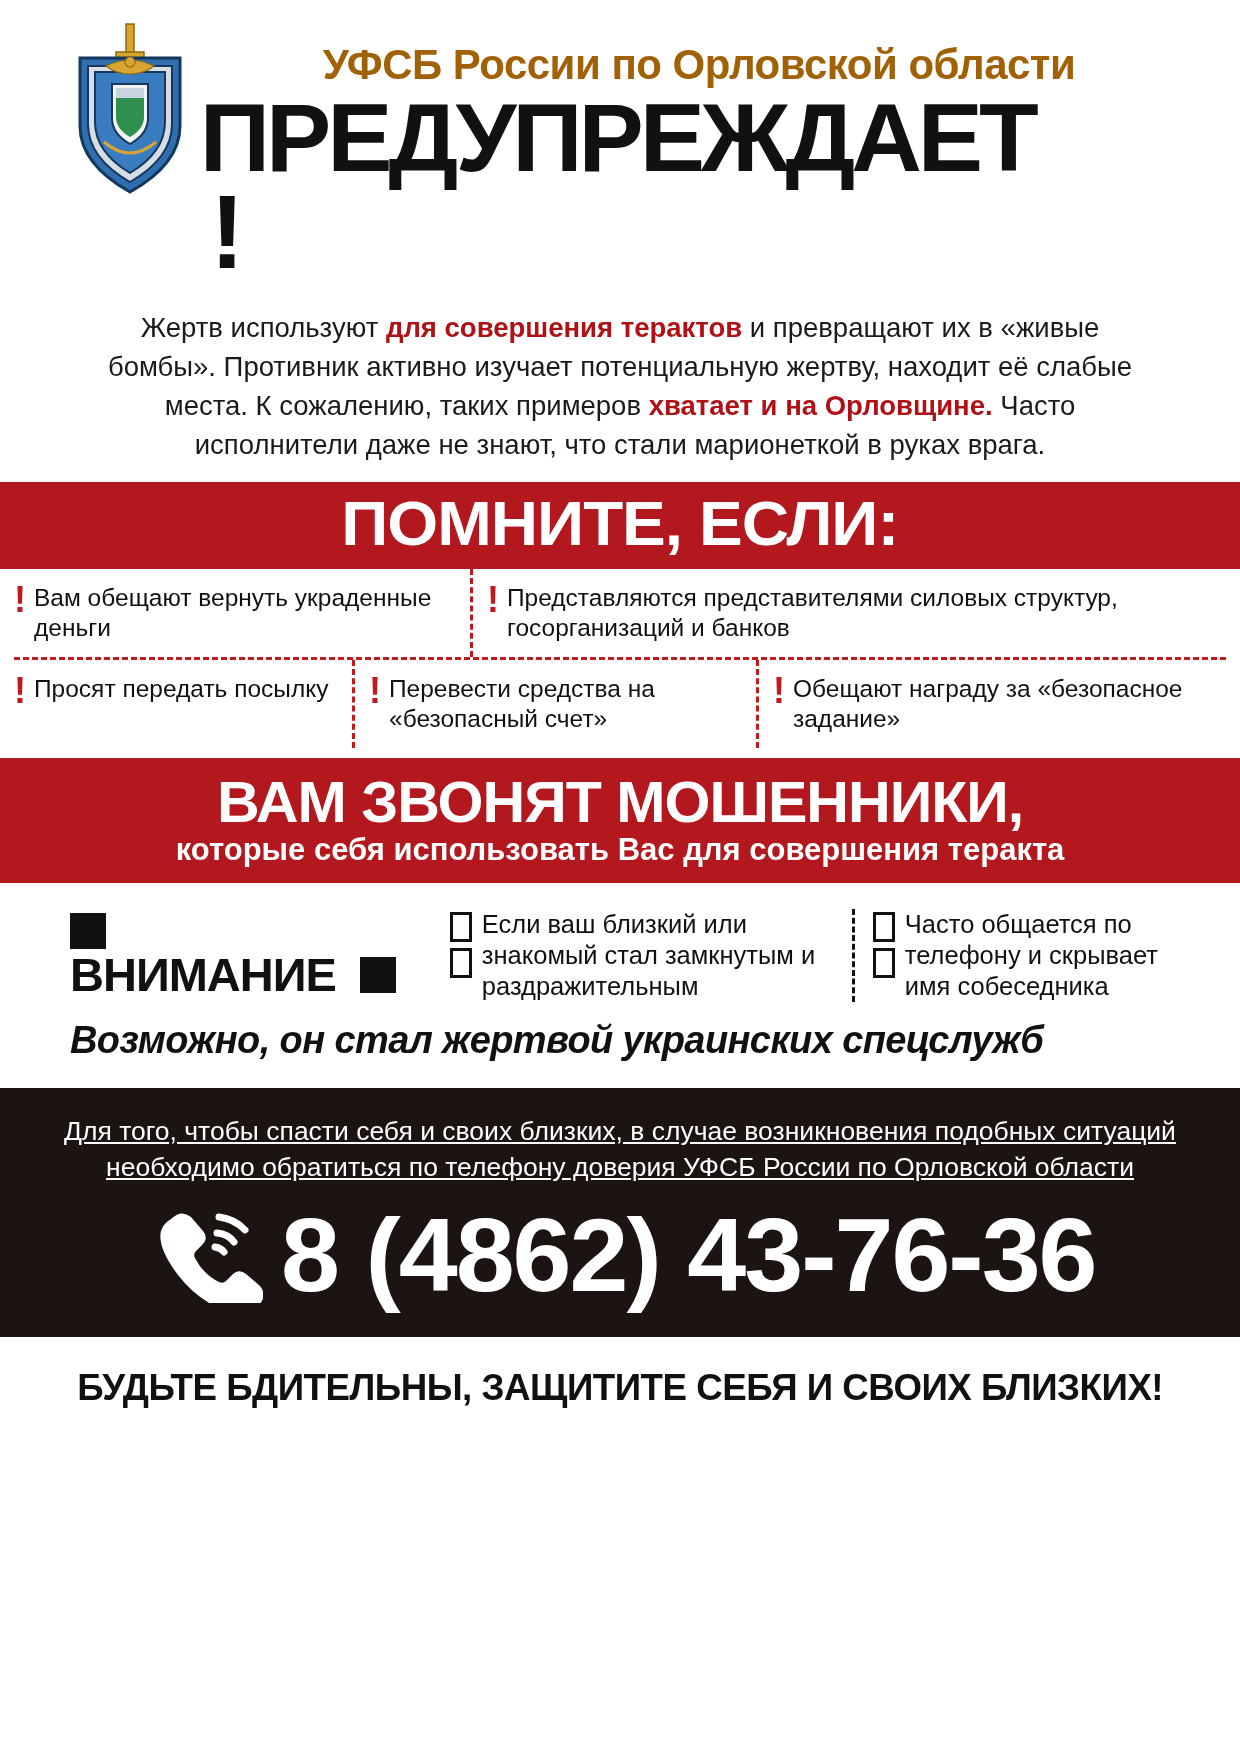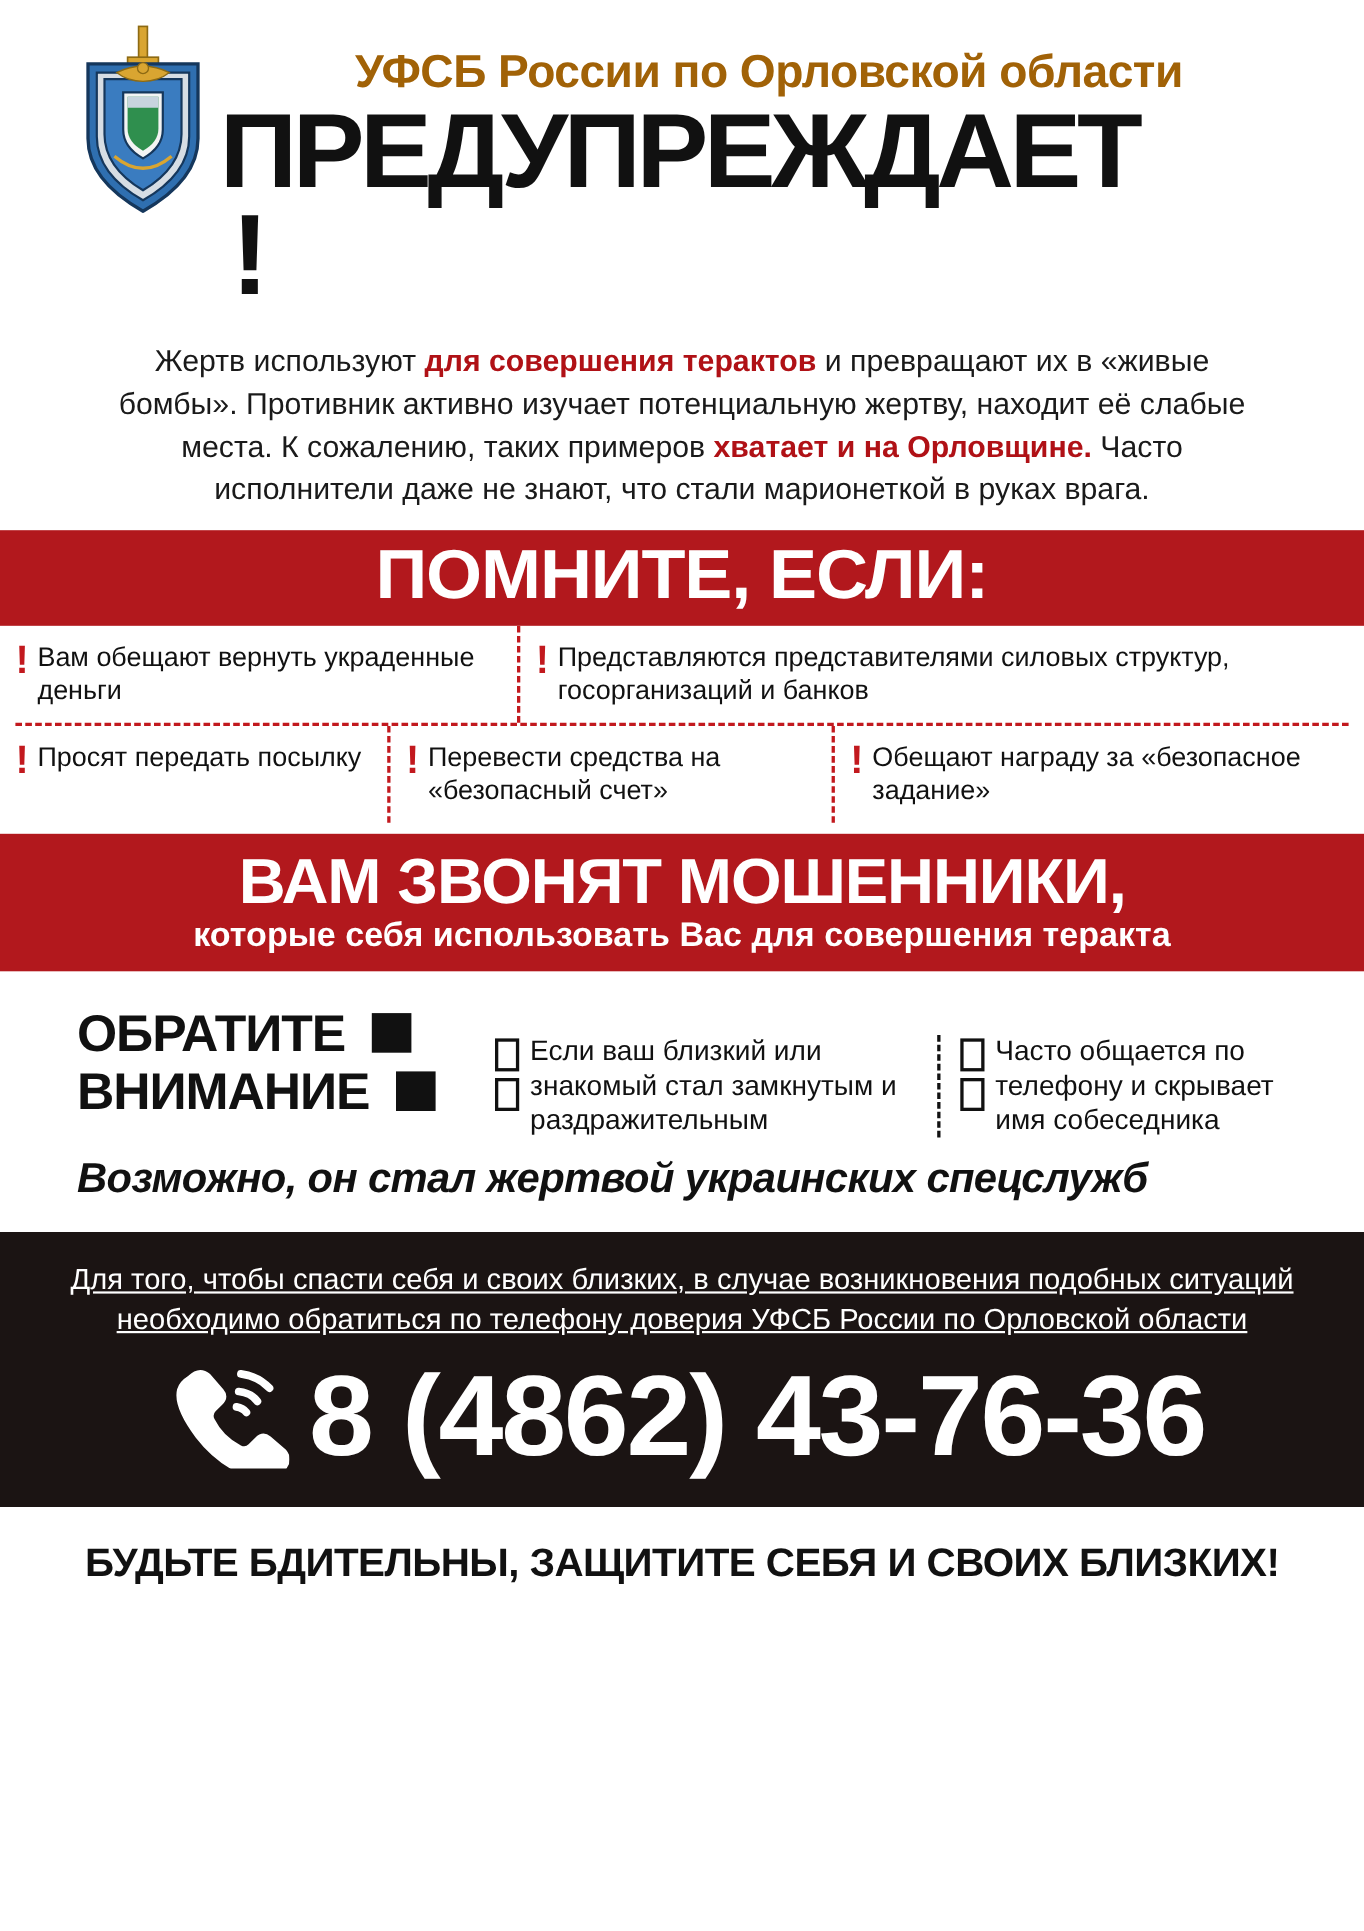--- a/index.html
+++ b/index.html
@@ -190,21 +190,20 @@
   .sq {
     width: 36px;
     height: 36px;
     background: #111;
     flex: 0 0 36px;
   }
   .checks {
     display: flex;
     flex: 1;
     margin-left: 36px;
-    margin-top: 32px;
   }
   .check-col {
     display: flex;
     padding: 0 18px;
     box-sizing: border-box;
   }
   .check-col + .check-col {
     border-left: 3px dashed #111;
   }
   .cb-stack {
@@ -358,21 +357,20 @@
 </div>
 
 <div class="band-red band-call">
   <div><span class="big">ВАМ ЗВОНЯТ МОШЕННИКИ,</span></div>
   <div class="small">которые себя использовать Вас для совершения теракта</div>
 </div>
 
 <div class="attention">
   <div class="att-title">
     <div class="att-row">
-      <span class="att-word">ОБРАТИТЕ</span>
       <span class="sq"></span>
     </div>
     <div class="att-row">
       <span class="att-word">ВНИМАНИЕ</span>
       <span class="sq"></span>
     </div>
   </div>
 
   <div class="checks">
     <div class="check-col colA">

